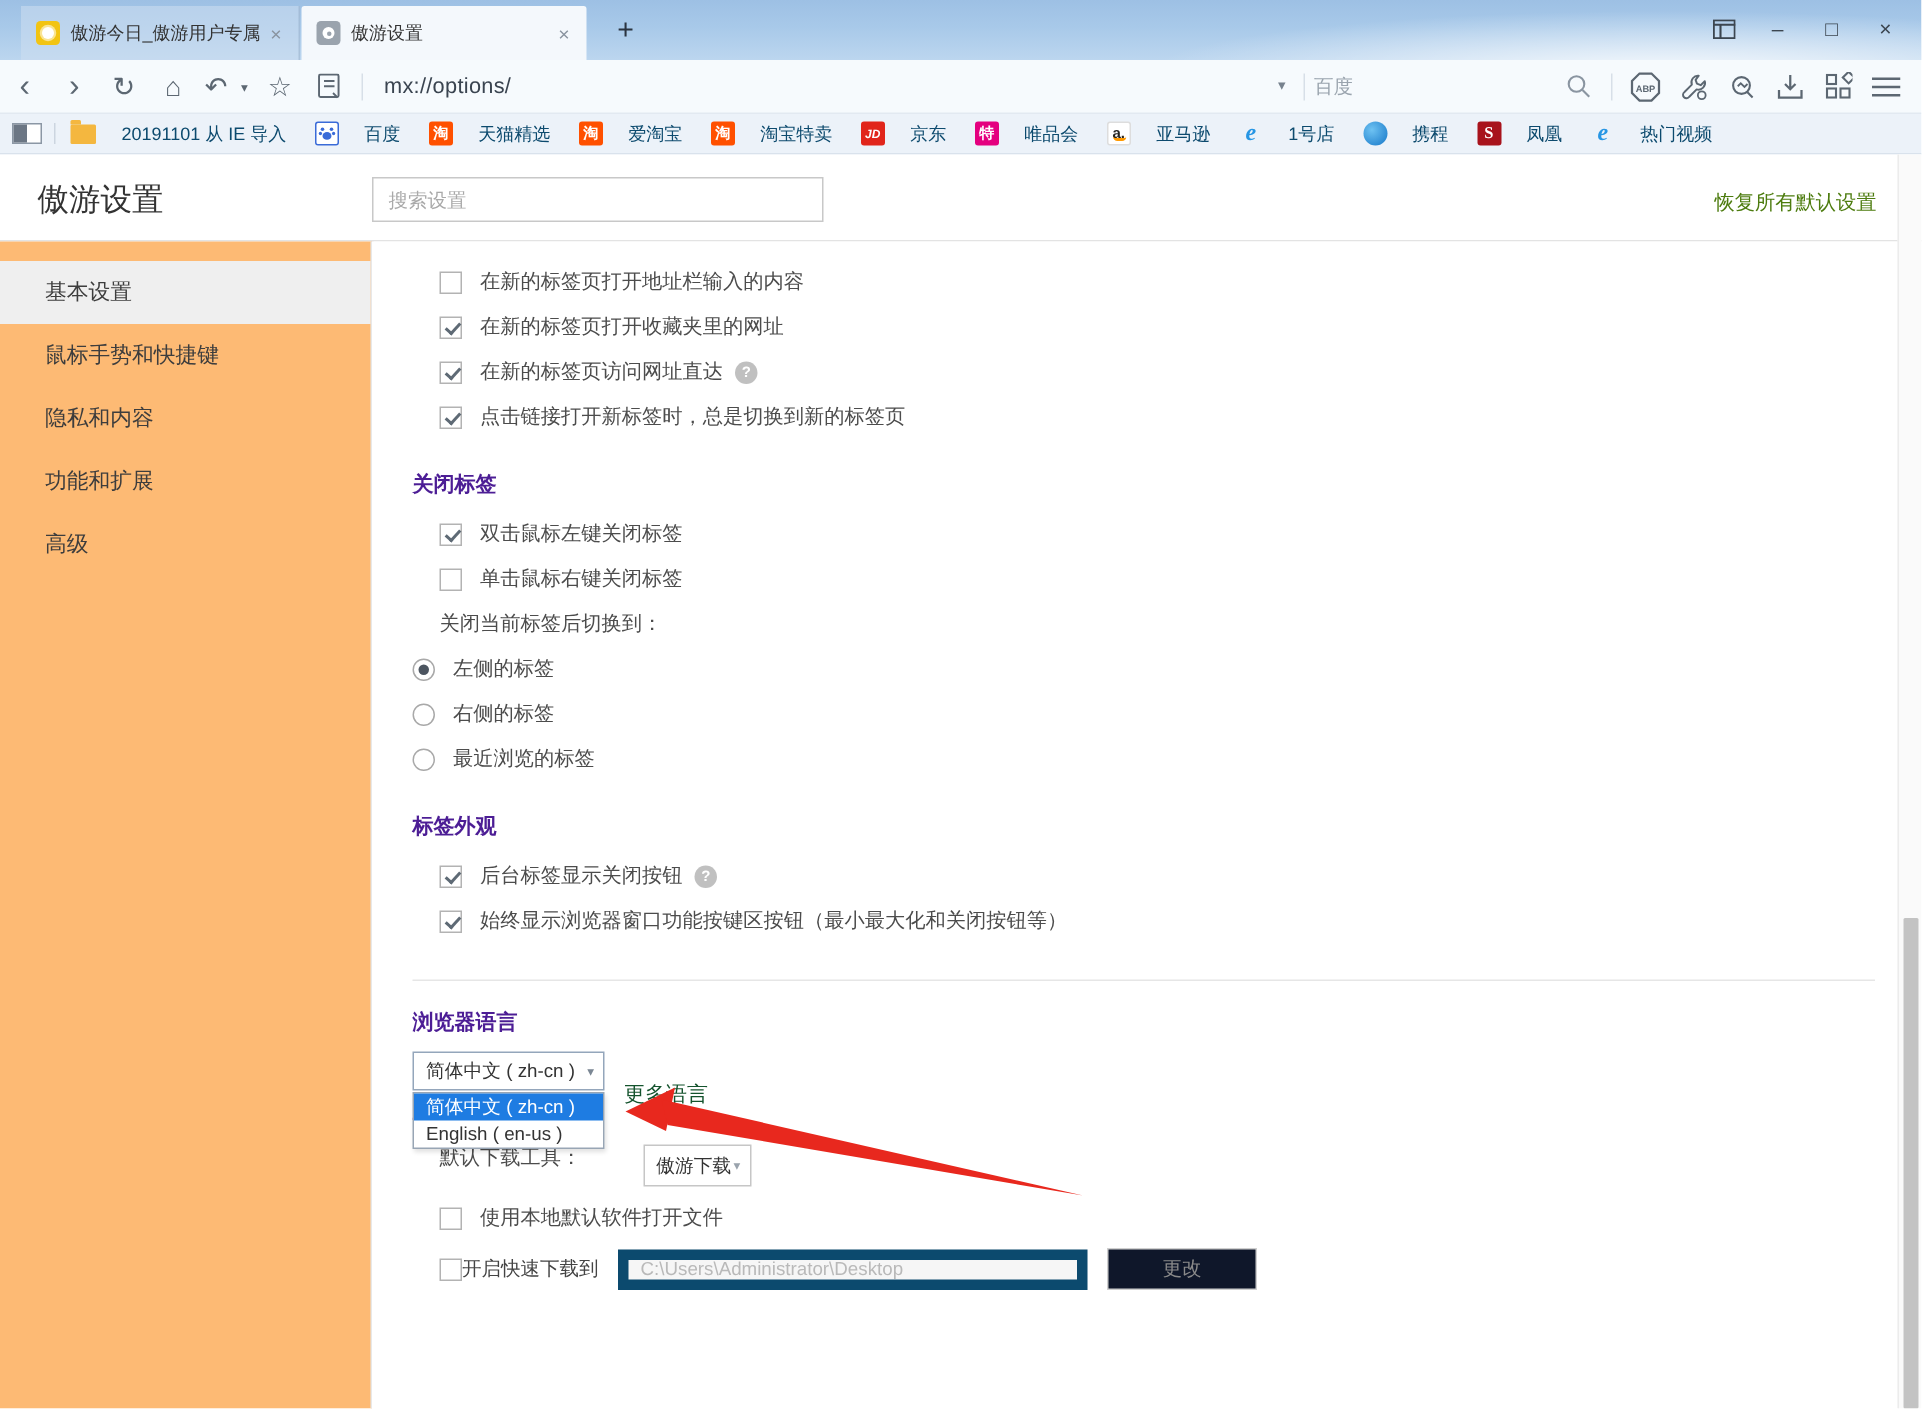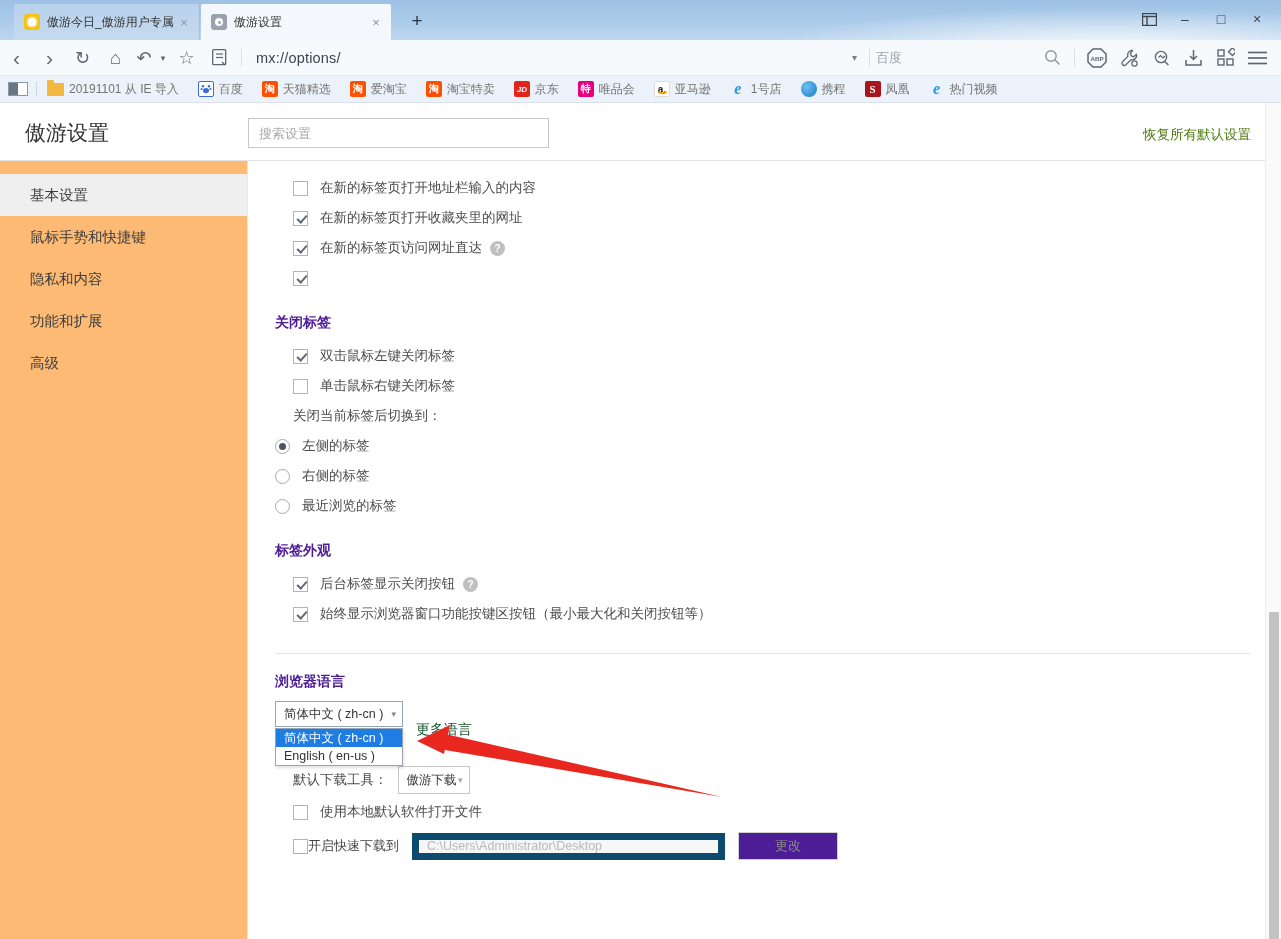--- a/index.html
+++ b/index.html
@@ -42,21 +42,21 @@
   #urltext { font-size:14.5px; color:#3a4450; margin-left:8px; letter-spacing:.2px; }
   #nav-right { margin-left:auto; display:flex; align-items:center; }
   #se-caret { font-size:10px; color:#77828e; margin-right:6px; }
   #se-box { width:160px; font-size:13px; color:#9aa4ae; }
   .toolico { width:32px; display:flex; justify-content:center; align-items:center; height:34px; color:#5c6772; }
 
   
   #bmbar { position:absolute; left:0; top:76px; width:100%; height:27px; background:#ecf2f9;
      border-bottom:1px solid #d9e2ec; display:flex; align-items:center; padding:0 8px; }
   .bm { display:flex; align-items:center; margin-right:19px; }
-  .bm-label { font-size:12px; color:#737373; margin-left:5px; white-space:nowrap; }
+  .bm-label { font-size:12px; color:#0c4a6e; margin-left:17px; white-space:nowrap; }
   .fav16 { width:16px; height:16px; border-radius:2px; display:flex; align-items:center; justify-content:center;
      font-size:10px; font-weight:bold; color:#fff; overflow:hidden; }
   .fav-folder { width:17px; height:13px; background:#f4b73f; border-radius:1px; position:relative; }
   .fav-folder:before { content:""; position:absolute; left:0; top:-3px; width:7px; height:3px; background:#f4b73f;
      border-radius:1px 1px 0 0; }
   .fav-baidu { background:#fff; border:1px solid #3a6bd8; }
   .fav-baidu svg { display:block; }
   .fav-tao { background:#ff5000; }
   .fav-jd { background:#e1251b; font-size:8px; font-style:italic; }
   .fav-wph { background:#e4007f; }
@@ -107,28 +107,28 @@
   #lang-select { width:128px; height:26px; border:1px solid #94a6bb; background:#fff; display:flex; align-items:center;
      padding:0 6px 0 8px; font-size:12.5px; color:#333; }
   #lang-select .car { margin-left:auto; font-size:9px; color:#7b8794; }
   #more-lang { margin-left:13px; font-size:14px; color:#14532d; text-decoration:none;margin-top:32px; }
   #lang-options { position:absolute; left:0; top:27px; width:128px; background:#fff; border:1px solid #98a5b4;
      z-index:30; box-shadow:1px 2px 3px rgba(0,0,0,.12); }
   .lang-opt { height:18px; line-height:18px; padding:0 8px; font-size:12.5px; color:#333; white-space:nowrap; }
   .lang-opt.sel { background:#1e7ce2; color:#fff; }
 
   
-  #dl-tool-row { display:flex; align-items:center; height:34px; margin-left:18px; }
+  #dl-tool-row { display:flex; height:34px; margin-left:18px;gap:31px; }
   #dl-tool-select { margin-left:10px; width:72px; height:28px; border:1px solid #c6c6c6; background:#fff;
      display:flex; align-items:center; padding:0 6px 0 8px; font-size:12.5px; color:#333; }
   #dl-tool-select .car { margin-left:auto; font-size:9px; color:#9aa3ad; }
   #dl-path-row { display:flex; align-items:center; height:38px; }
   #dl-path { width:313px; height:27px; border:7px solid #0c4a6e; background:#f6f6f6; color:#b9b9b9;
      font-size:12.5px; padding:0 8px; margin-left:13px; }
-  #change-btn { width:100px; height:28px; border:1px solid #cfcfcf; background:#4c1d95; color:#8a8a8a;
+  #change-btn { width:100px; height:28px; border:1px solid #cfcfcf; background:#0f172a; color:#8a8a8a;
      font-size:13px; margin-left:13px; }
 
   
   #scroll-track { position:absolute; right:0; top:103px; width:16px; bottom:0; background:#fafafa; border-left:1px solid #ececec; }
   #scroll-thumb { position:absolute; right:2px; top:509px; width:10px; height:327px; background:#c3c3c3; border-radius:1px; }
 
   
   #arrow-svg { position:absolute; left:400px; top:700px; width:340px; height:110px; z-index:40; pointer-events:none; }
 </style>
 </head>
@@ -323,20 +323,21 @@
       <span class="cb checked"></span>
       <span class="lbl">在新的标签页打开收藏夹里的网址</span>
     </div>
     <div class="crow indent">
       <span class="cb checked"></span>
       <span class="lbl">在新的标签页访问网址直达</span>
       <span class="help">?</span>
     </div>
     <div class="crow indent">
       <span class="cb checked"></span>
+      <span class="lbl">点击链接打开新标签时，总是切换到新的标签页</span>
     </div>
 
     <div class="sect-title">关闭标签</div>
     <div class="crow indent">
       <span class="cb checked"></span>
       <span class="lbl">双击鼠标左键关闭标签</span>
     </div>
     <div class="crow indent">
       <span class="cb"></span>
       <span class="lbl">单击鼠标右键关闭标签</span>

